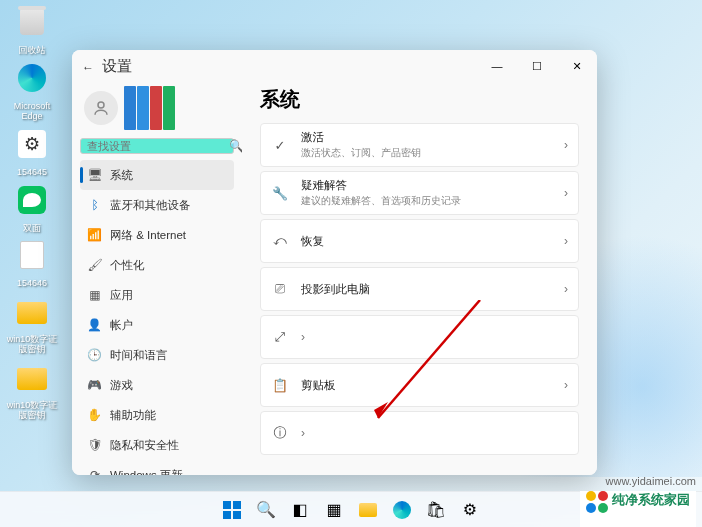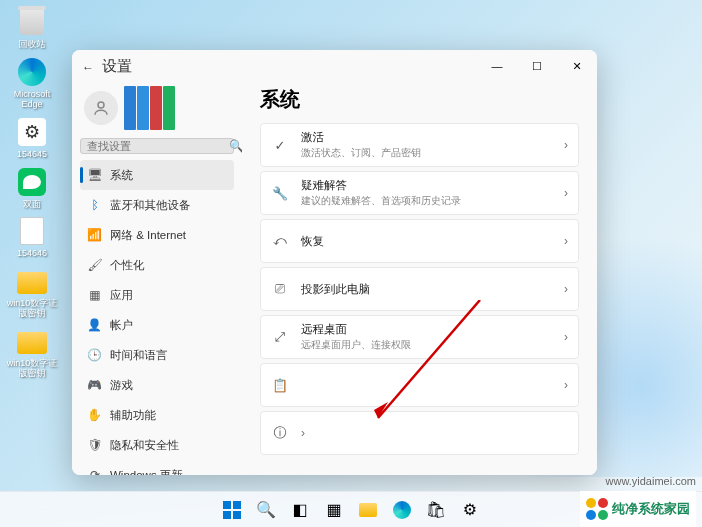--- a/index.html
+++ b/index.html
@@ -6,21 +6,21 @@
   body { width: 702px; height: 527px; background: #e8f0f8; position: relative; overflow: hidden; }
   
   
   .wallpaper { position: absolute; inset: 0; background: linear-gradient(135deg, #a8d8f0 0%, #c5e5f5 40%, #e0f0f8 70%, #f0f8fc 100%); }
   .wallpaper::before { content: ""; position: absolute; right: 0; bottom: 50px; width: 200px; height: 300px; background: radial-gradient(circle at 70% 70%, rgba(100,180,240,0.4) 0%, transparent 60%); }
   
   
   .desktop-icons { position: absolute; left: 4px; top: 6px; display: flex; flex-direction: column; gap: 6px; }
   .desktop-icon { width: 56px; display: flex; flex-direction: column; align-items: center; cursor: pointer; }
   .desktop-icon .ico { width: 32px; height: 32px; display: flex; align-items: center; justify-content: center; }
-  .desktop-icon .label { color: #fff; font-size: 9px; text-align: center; text-shadow: 1px 1px 2px rgba(0,0,0,0.6); margin-top: 2px; line-height: 1.1; }
+  .desktop-icon .label { color: #fff; font-size: 9px; text-align: center; text-shadow: 1px 1px 2px rgba(0,0,0,0.6); margin-top: 8px; line-height: 1.1; }
   .ico-bin { background: linear-gradient(#e8e8e8,#ccc); border-radius: 2px 2px 4px 4px; width: 24px; height: 26px; position: relative; }
   .ico-bin::before { content: ""; position: absolute; top: -3px; left: -2px; right: -2px; height: 4px; background: #ddd; border-radius: 2px; }
   .ico-edge { width: 28px; height: 28px; border-radius: 50%; background: conic-gradient(#0078d4, #00b7c3, #40e0d0, #0078d4); }
   .ico-gear { width: 28px; height: 28px; background: #fff; border-radius: 4px; display: flex; align-items: center; justify-content: center; font-size: 18px; color: #333; }
   .ico-wechat { width: 28px; height: 28px; background: #07c160; border-radius: 6px; display: flex; align-items: center; justify-content: center; }
   .ico-wechat::before { content: ""; width: 18px; height: 14px; background: #fff; border-radius: 50% 50% 50% 0; }
   .ico-txt { width: 24px; height: 28px; background: #fff; border: 1px solid #ccc; border-radius: 2px; }
   .ico-folder { width: 30px; height: 22px; background: linear-gradient(#ffd66e,#f5b800); border-radius: 2px 2px 3px 3px; margin-top: 4px; }
   
   
@@ -33,21 +33,21 @@
   
   .settings-body { display: flex; flex: 1; overflow: hidden; }
   .sidebar { width: 170px; background: #f9f9f9; padding: 0 8px 8px 8px; display: flex; flex-direction: column; overflow-y: auto; }
   .user-block { display: flex; align-items: center; gap: 6px; padding: 4px 0 8px 4px; }
   .avatar { width: 34px; height: 34px; border-radius: 50%; background: #e8e8e8; display: flex; align-items: center; justify-content: center; }
   .avatar svg { width: 18px; height: 18px; stroke: #888; }
   .books { width: 56px; height: 44px; display: flex; gap: 1px; }
   .book { width: 12px; height: 44px; border-radius: 1px; }
   .book.b1 { background: #2a7fd4; } .book.b2 { background: #3090e0; } .book.b3 { background: #d04040; } .book.b4 { background: #20b060; }
   
-  .search-box { display: flex; align-items: center; background: #e5e5e5; border: 1px solid #ccc; border-radius: 3px; height: 26px; padding: 0 6px; margin-bottom: 6px; }
+  .search-box { display: flex; align-items: center; background: #5eead4; border: 1px solid #ccc; border-radius: 3px; height: 26px; padding: 0 6px; margin-bottom: 6px; }
   .search-box input { flex: 1; border: none; outline: none; font-size: 11px; background: transparent; }
   .search-box .sicon { font-size: 12px; color: #666; }
   
   .nav-list { display: flex; flex-direction: column; gap: 0; }
   .nav-item { display: flex; align-items: center; gap: 8px; height: 30px; padding: 0 8px; border-radius: 4px; font-size: 11.5px; color: #333; cursor: pointer; position: relative; }
   .nav-item.active { background: #eaeaea; }
   .nav-item.active::before { content: ""; position: absolute; left: 0; top: 7px; bottom: 7px; width: 3px; background: #0067c0; border-radius: 2px; }
   .nav-icon { width: 14px; height: 14px; display: flex; align-items: center; justify-content: center; font-size: 12px; color: #555; }
   
   .content { flex: 1; background: #f9f9f9; padding: 4px 18px 10px 18px; overflow-y: auto; }
@@ -62,21 +62,21 @@
   
   
   .arrow-anno { position: absolute; left: 360px; top: 300px; width: 130px; height: 130px; pointer-events: none; z-index: 10; }
   
   
   .taskbar { position: absolute; bottom: 0; left: 0; right: 0; height: 36px; background: rgba(245,248,252,0.92); backdrop-filter: blur(10px); border-top: 1px solid rgba(0,0,0,0.05); display: flex; align-items: center; justify-content: center; gap: 4px; }
   .task-icon { width: 30px; height: 30px; display: flex; align-items: center; justify-content: center; border-radius: 4px; cursor: pointer; }
   
   
   .watermark { position: absolute; right: 6px; bottom: 40px; font-size: 11px; color: #666; z-index: 20; }
-  .brand { position: absolute; right: 6px; bottom: 0; height: 36px; display: flex; align-items: center; gap: 4px; z-index: 20; font-size: 13px; font-weight: 700; color: #1a8a5a; background: #fff; padding: 0 6px; }
+  .brand { position: absolute; right: 6px; bottom: 0; height: 36px; display: flex; align-items: flex-start; gap: 4px; z-index: 20; font-size: 13px; font-weight: 700; color: #1a8a5a; background: #fff; padding: 0 6px; }
   .brand .dots { width: 22px; height: 22px; position: relative; }
   .brand .dots span { position: absolute; width: 10px; height: 10px; border-radius: 50%; }
   .brand .dots span:nth-child(1){ background:#f5b800; left:0; top:0;} .brand .dots span:nth-child(2){ background:#e03030; right:0; top:0;}
   .brand .dots span:nth-child(3){ background:#1080e0; left:0; bottom:0;} .brand .dots span:nth-child(4){ background:#20b060; right:0; bottom:0;}
 </style>
 </head>
 <body>
 
 <div class="wallpaper"></div>
 
@@ -230,29 +230,26 @@
           </div>
         <div class="card">
             <span class="cicon">⎚</span>
             <div class="ctext">
               <span class="ctitle">投影到此电脑</span>
             </div>
             <span class="chev">›</span>
           </div>
         <div class="card">
             <span class="cicon">⤢</span>
-            <div class="ctext">
-              <span class="ctitle">远程桌面</span>
-              <span class="csub">远程桌面用户、连接权限</span>
-            </div>
             <span class="chev">›</span>
           </div>
         <div class="card">
             <span class="cicon">📋</span>
             <div class="ctext">
+              <span class="ctitle">剪贴板</span>
             </div>
             <span class="chev">›</span>
           </div>
         <div class="card">
             <span class="cicon">ⓘ</span>
             <span class="chev">›</span>
           </div>
       </div>
     </div>
   </div>

